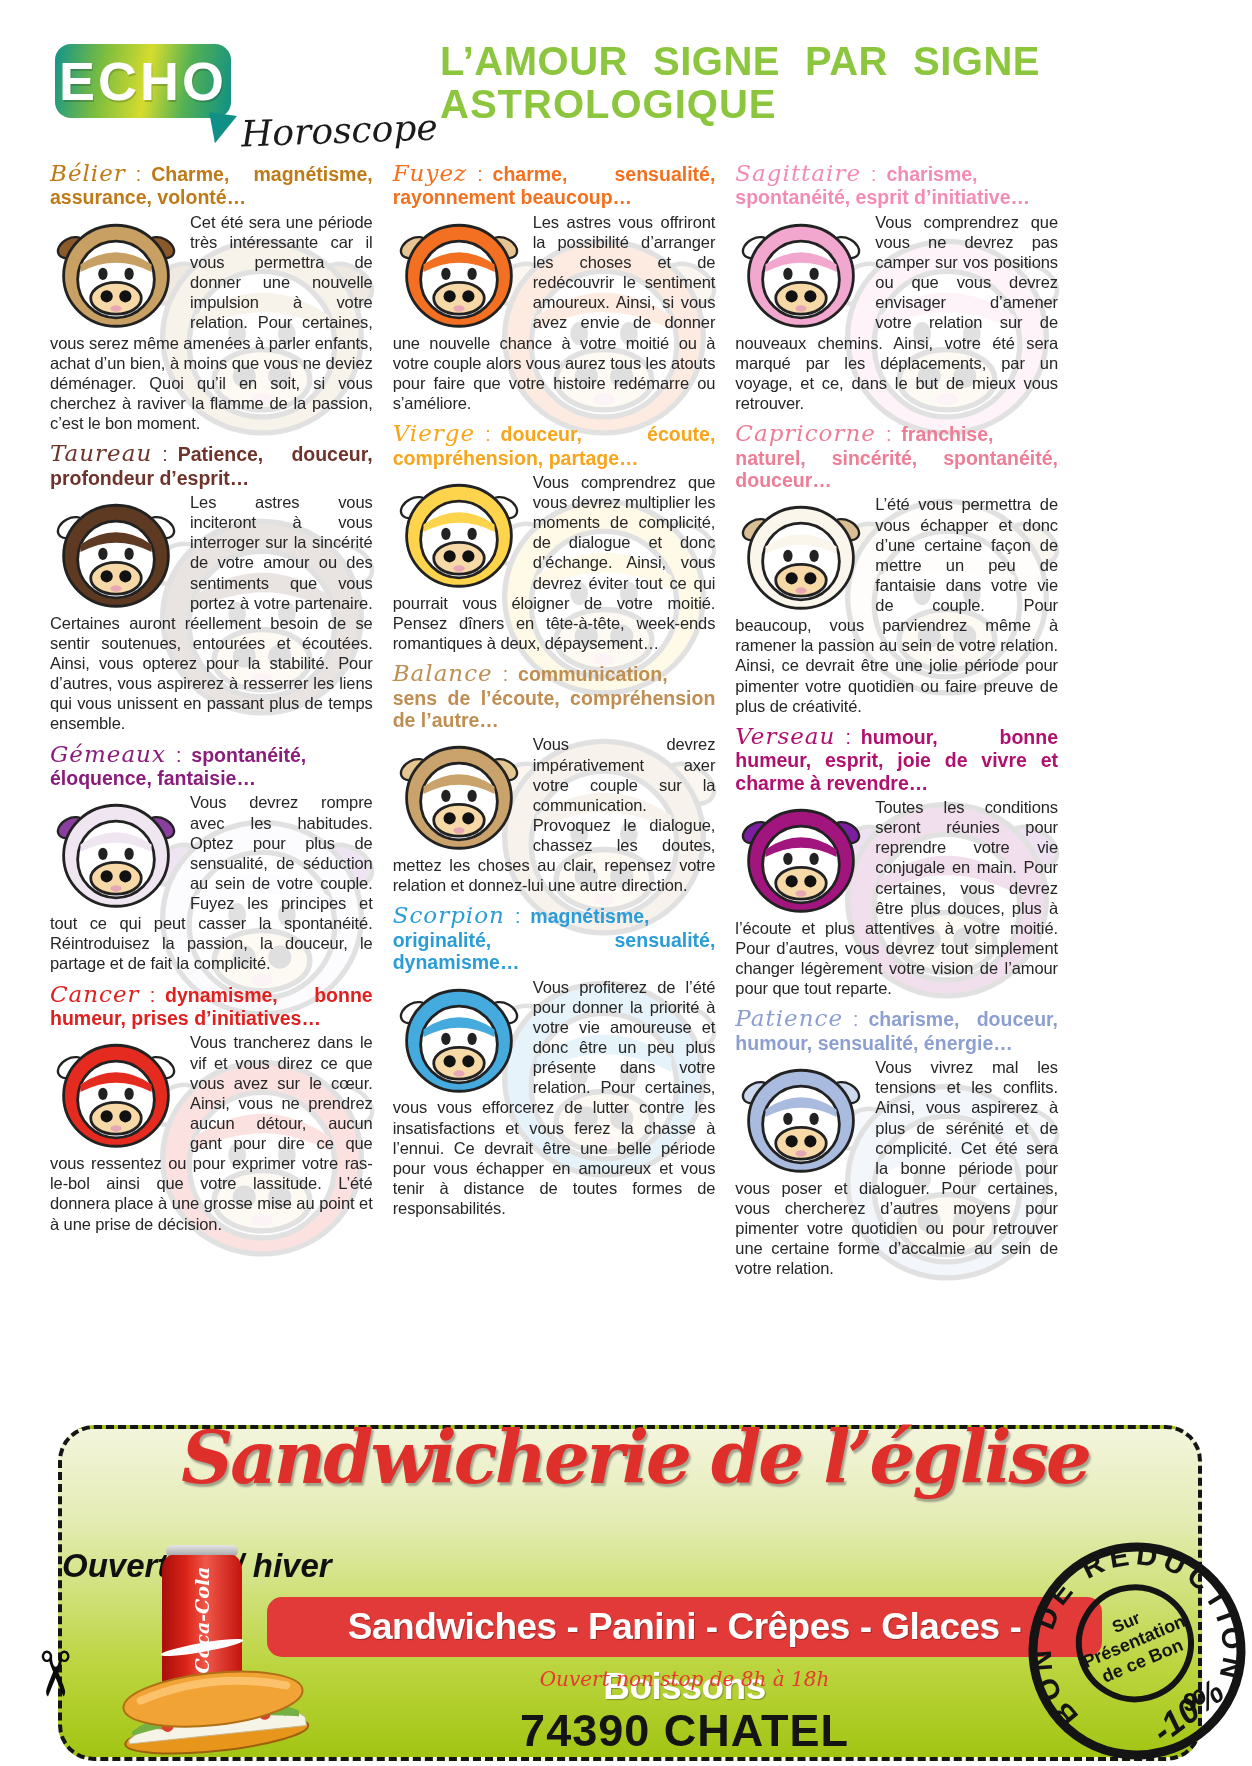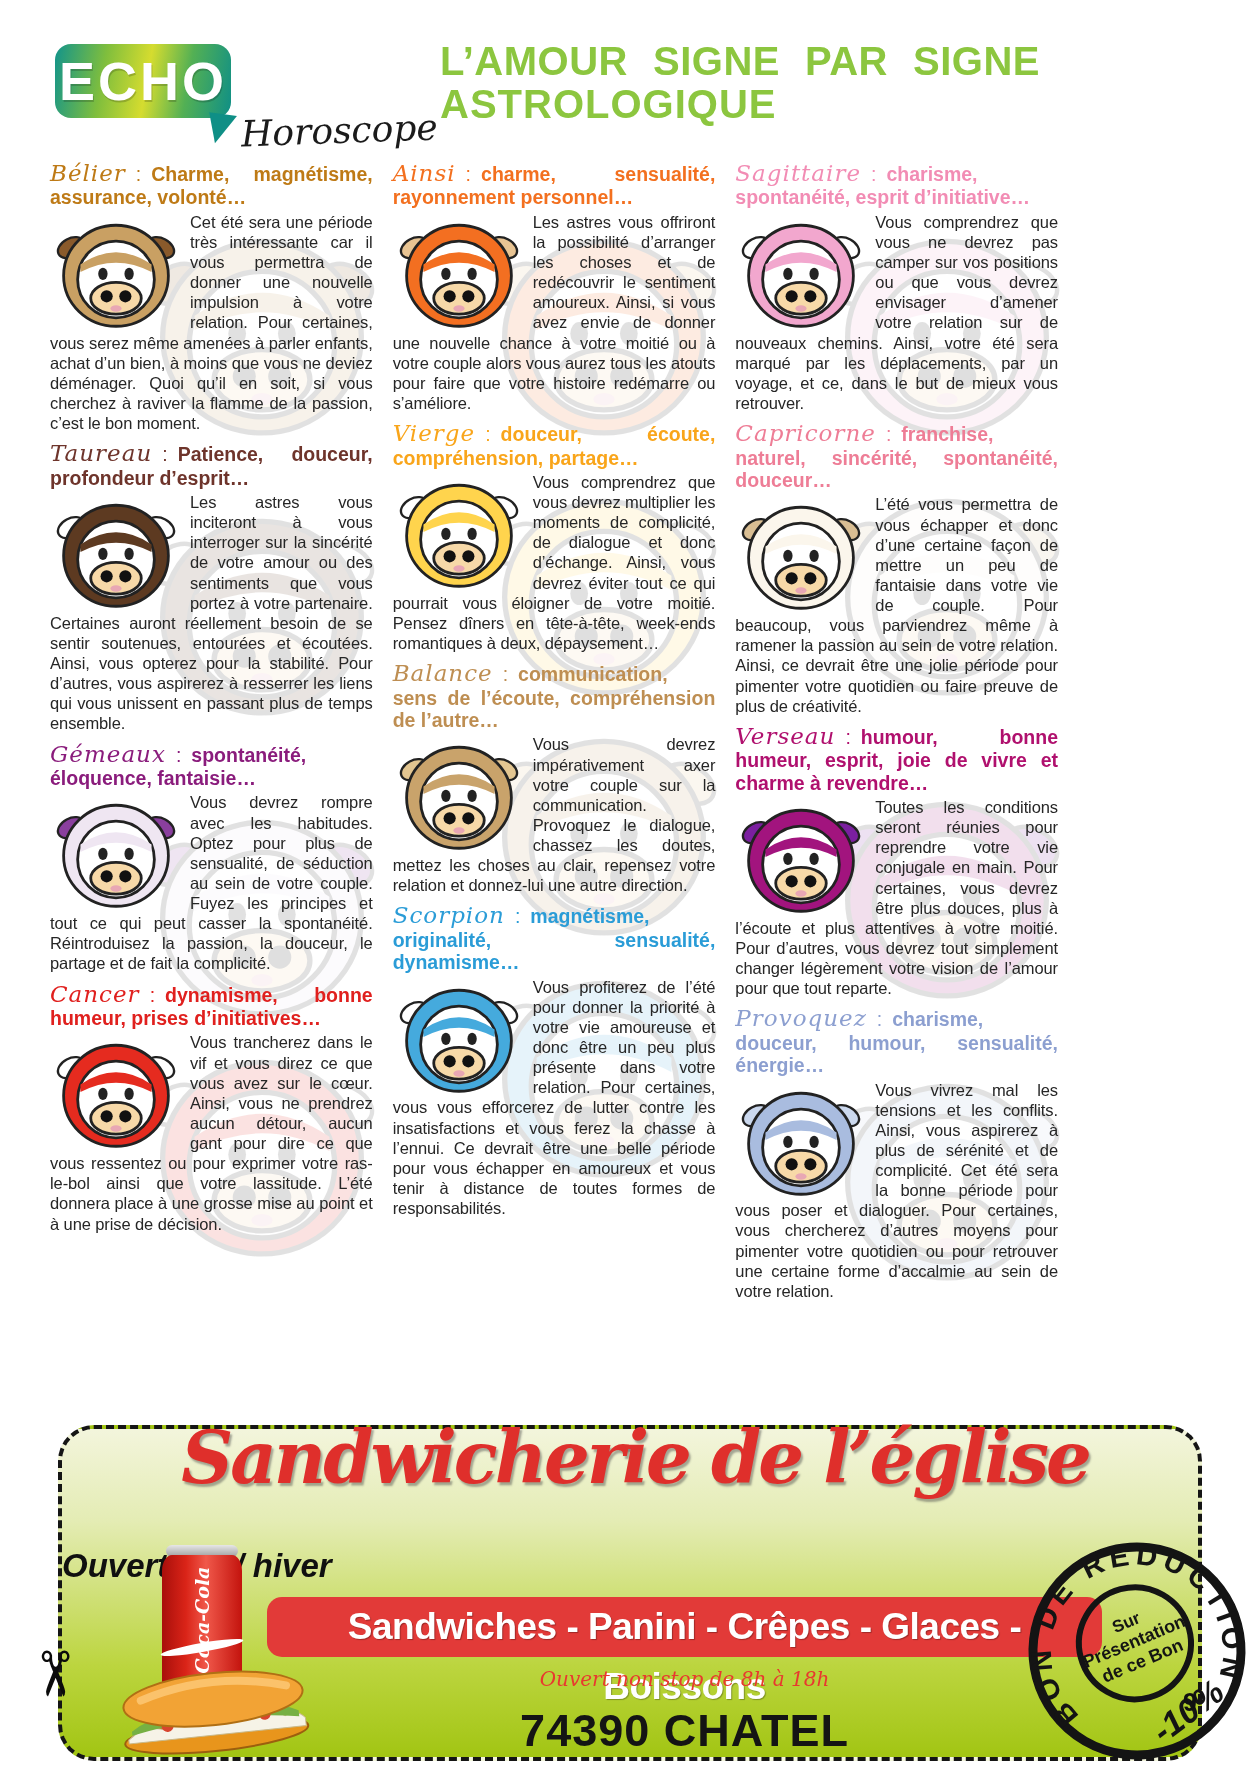--- a/index.html
+++ b/index.html
@@ -224,21 +224,21 @@
               <ellipse cx="70" cy="66" rx="56" ry="54" fill="#F36F21" stroke="#222" stroke-width="3"></ellipse>
               <circle cx="70" cy="70" r="41" fill="#FFFFFF" stroke="#222" stroke-width="3"></circle>
               <path d="M32,54 Q70,28 108,54 L108,62 Q70,42 32,62 Z" fill="#F36F21"></path>
               <ellipse cx="56" cy="64" rx="5" ry="6.5" fill="#222"></ellipse>
               <ellipse cx="84" cy="64" rx="5" ry="6.5" fill="#222"></ellipse>
               <ellipse cx="70" cy="90" rx="27" ry="17" fill="#F7D9A8" stroke="#222" stroke-width="3"></ellipse>
               <circle cx="60" cy="88" r="6.5" fill="#111"></circle>
               <circle cx="80" cy="88" r="6.5" fill="#111"></circle>
               <ellipse cx="70" cy="101" rx="6" ry="3.5" fill="#E8A7B4"></ellipse>
             </svg></div>
-    <h2 class="sign-head" style="color: rgb(243, 112, 31);"><span class="sign-name">Ainsi</span><span class="sign-colon">:</span><span class="sign-kw">charme, sensualité, rayonnement personnel…</span></h2>
+    <h2 class="sign-head" style="color: rgb(243, 112, 31);"><span class="sign-name">Fuyez</span><span class="sign-colon">:</span><span class="sign-kw">charme, sensualité, rayonnement beaucoup…</span></h2>
     <p class="sign-text"><span class="sign-icon"><svg width="132" height="116" viewBox="0 0 140 124">
                 <ellipse cx="22" cy="36" rx="15" ry="10" fill="#E8C493" stroke="#222" stroke-width="2.5" transform="rotate(-28 22 36)"></ellipse>
                 <ellipse cx="118" cy="36" rx="15" ry="10" fill="#E8C493" stroke="#222" stroke-width="2.5" transform="rotate(28 118 36)"></ellipse>
                 <ellipse cx="70" cy="66" rx="56" ry="54" fill="#F36F21" stroke="#222" stroke-width="3"></ellipse>
                 <circle cx="70" cy="70" r="41" fill="#FFFFFF" stroke="#222" stroke-width="3"></circle>
                 <path d="M32,54 Q70,28 108,54 L108,62 Q70,42 32,62 Z" fill="#F36F21"></path>
                 <ellipse cx="56" cy="64" rx="5" ry="6.5" fill="#222"></ellipse>
                 <ellipse cx="84" cy="64" rx="5" ry="6.5" fill="#222"></ellipse>
                 <ellipse cx="70" cy="90" rx="27" ry="17" fill="#F7D9A8" stroke="#222" stroke-width="3"></ellipse>
                 <circle cx="60" cy="88" r="6.5" fill="#111"></circle>
@@ -435,21 +435,21 @@
               <ellipse cx="70" cy="66" rx="56" ry="54" fill="#A9BCDF" stroke="#222" stroke-width="3"></ellipse>
               <circle cx="70" cy="70" r="41" fill="#FFFFFF" stroke="#222" stroke-width="3"></circle>
               <path d="M32,54 Q70,28 108,54 L108,62 Q70,42 32,62 Z" fill="#A9BCDF"></path>
               <ellipse cx="56" cy="64" rx="5" ry="6.5" fill="#222"></ellipse>
               <ellipse cx="84" cy="64" rx="5" ry="6.5" fill="#222"></ellipse>
               <ellipse cx="70" cy="90" rx="27" ry="17" fill="#F7D9A8" stroke="#222" stroke-width="3"></ellipse>
               <circle cx="60" cy="88" r="6.5" fill="#111"></circle>
               <circle cx="80" cy="88" r="6.5" fill="#111"></circle>
               <ellipse cx="70" cy="101" rx="6" ry="3.5" fill="#E8A7B4"></ellipse>
             </svg></div>
-    <h2 class="sign-head" style="color: rgb(140, 159, 208);"><span class="sign-name">Provoquez</span><span class="sign-colon">:</span><span class="sign-kw">charisme, douceur, humour, sensualité, énergie…</span></h2>
+    <h2 class="sign-head" style="color: rgb(140, 159, 208);"><span class="sign-name">Patience</span><span class="sign-colon">:</span><span class="sign-kw">charisme, douceur, humour, sensualité, énergie…</span></h2>
     <p class="sign-text"><span class="sign-icon"><svg width="132" height="116" viewBox="0 0 140 124">
                 <ellipse cx="22" cy="36" rx="15" ry="10" fill="#CBD8EE" stroke="#222" stroke-width="2.5" transform="rotate(-28 22 36)"></ellipse>
                 <ellipse cx="118" cy="36" rx="15" ry="10" fill="#CBD8EE" stroke="#222" stroke-width="2.5" transform="rotate(28 118 36)"></ellipse>
                 <ellipse cx="70" cy="66" rx="56" ry="54" fill="#A9BCDF" stroke="#222" stroke-width="3"></ellipse>
                 <circle cx="70" cy="70" r="41" fill="#FFFFFF" stroke="#222" stroke-width="3"></circle>
                 <path d="M32,54 Q70,28 108,54 L108,62 Q70,42 32,62 Z" fill="#A9BCDF"></path>
                 <ellipse cx="56" cy="64" rx="5" ry="6.5" fill="#222"></ellipse>
                 <ellipse cx="84" cy="64" rx="5" ry="6.5" fill="#222"></ellipse>
                 <ellipse cx="70" cy="90" rx="27" ry="17" fill="#F7D9A8" stroke="#222" stroke-width="3"></ellipse>
                 <circle cx="60" cy="88" r="6.5" fill="#111"></circle>

